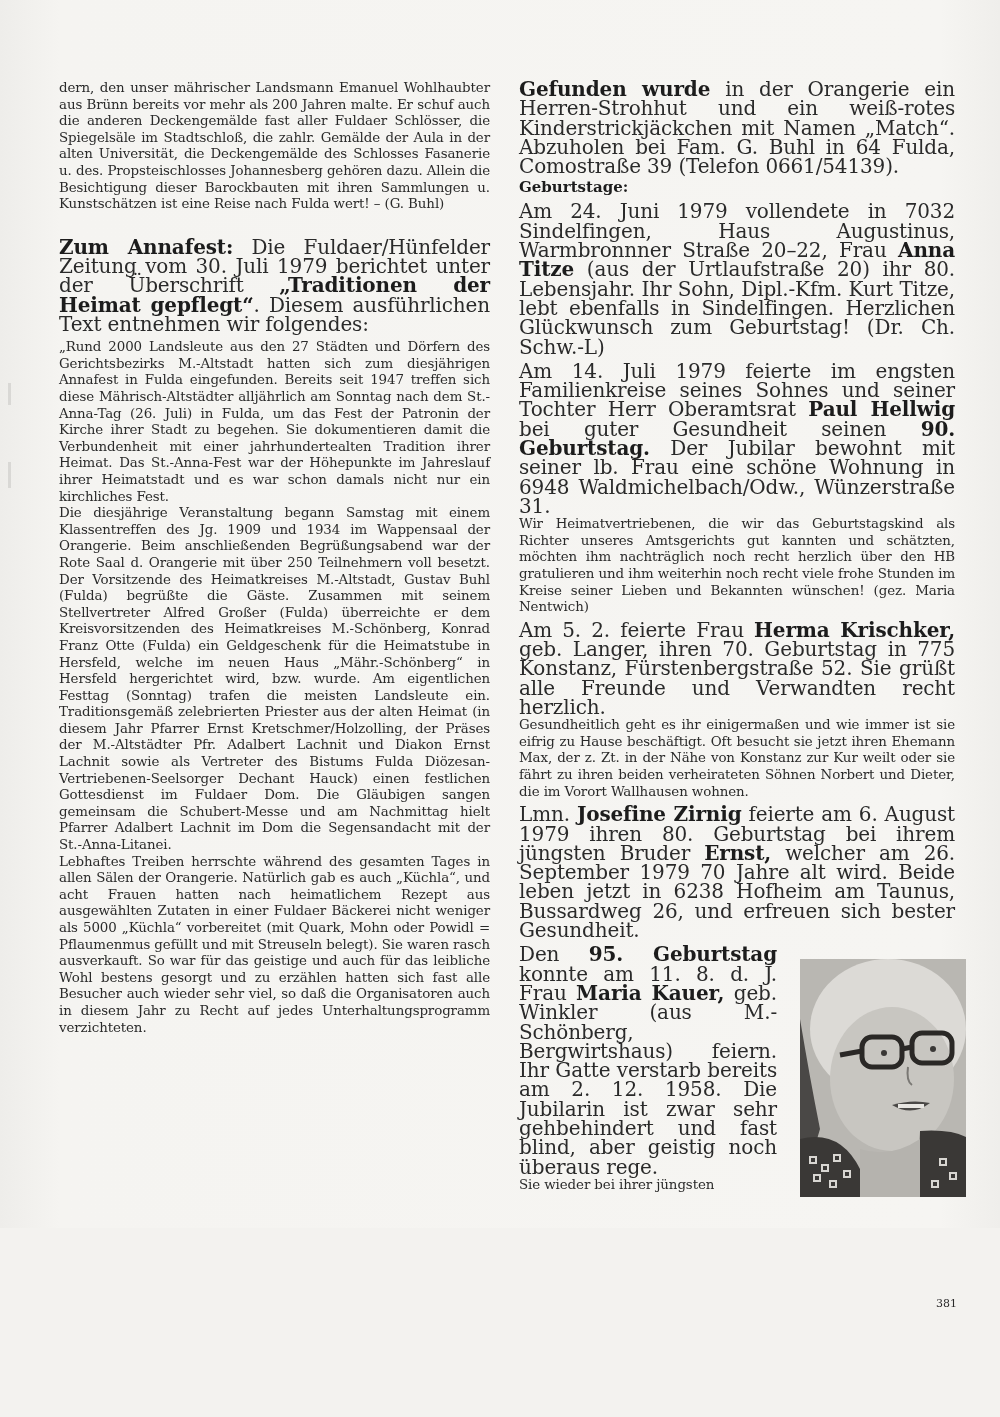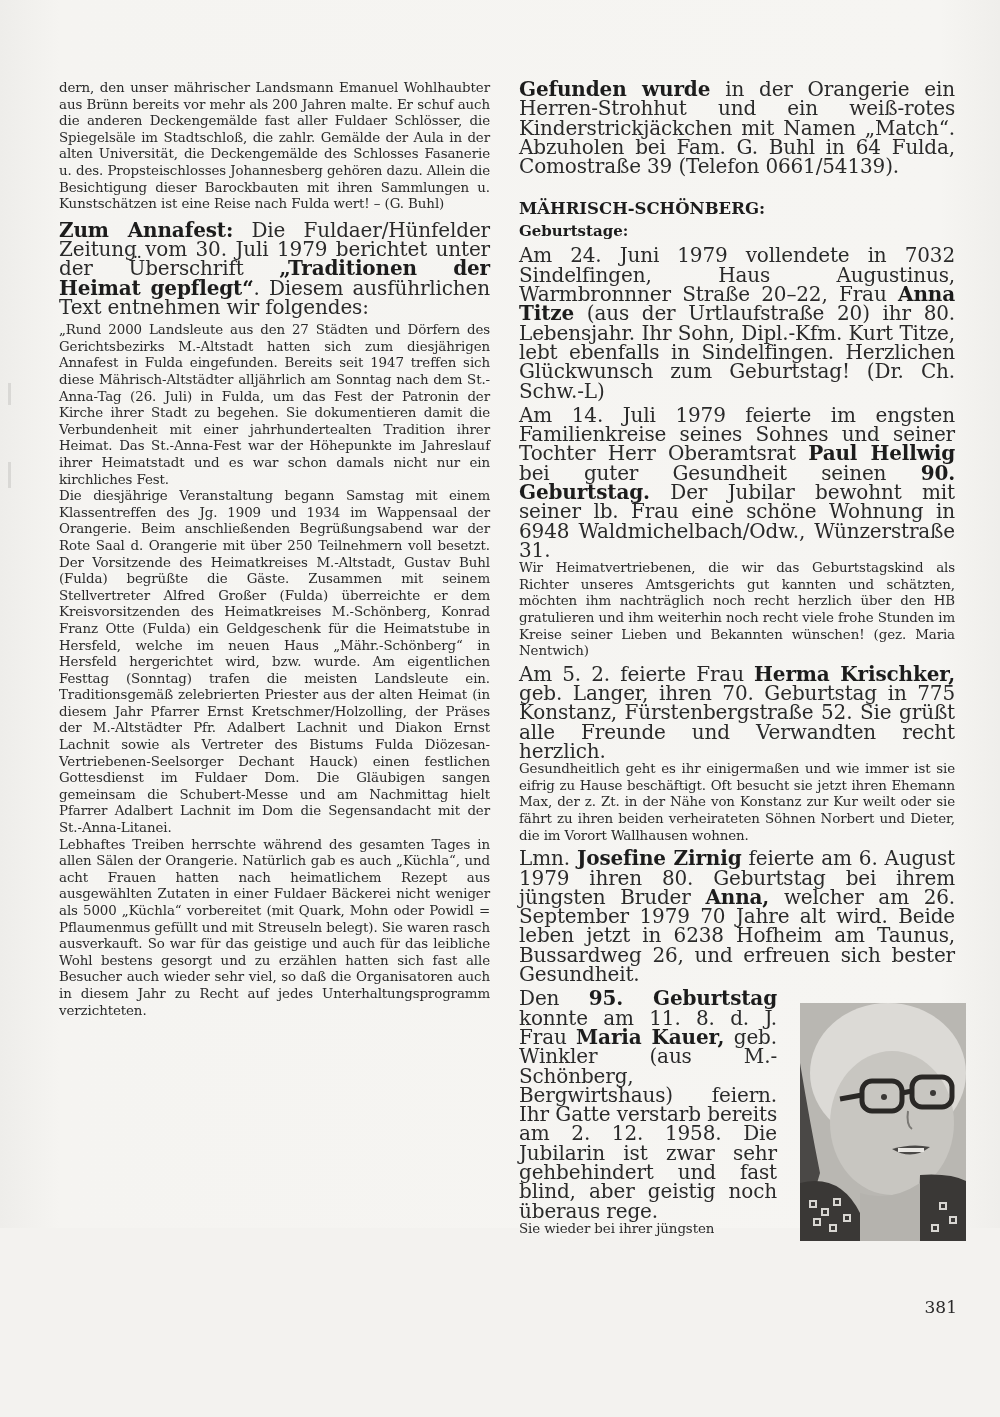--- a/index.html
+++ b/index.html
@@ -50,21 +50,21 @@
       line-height: 16.6px;
       letter-spacing: -0.1px;
     }
     .large {
       font-size: 20px;
       line-height: 19.3px;
       letter-spacing: -0.15px;
     }
     b { font-weight: bold; color: #1c1c1c; }
     .gap-s { margin-top: 5px; }
-    .gap-m { margin-top: 8px; }
+    .gap-m { margin-top: 25px; }
     .gap-l { margin-top: 22px; }
 
     .heading {
       font-weight: bold;
       font-size: 16.5px;
       line-height: 22px;
       color: #1c1c1c;
       letter-spacing: 0;
     }
     .subheading {
@@ -89,21 +89,21 @@
       height: 238px;
       background: radial-gradient(ellipse at 50% 45%, #d6d4d0 0%, #bfbdb8 45%, #8f8d89 75%, #5f5d5a 100%);
       overflow: hidden;
     }
     .photo svg { display: block; }
 
     .page-number {
       position: absolute;
       right: 43px;
       top: 1297px;
-      font-size: 17px;
+      font-size: 11px;
       color: #2a2a2a;
     }
   </style>
 </head>
 <body>
 
 <div class="page">
 
   <div class="scan-mark" style="top:383px;height:22px;"></div>
   <div class="scan-mark" style="top:462px;height:26px;"></div>
@@ -114,34 +114,33 @@
     <p class="large gap-m"><b>Zum Annafest:</b><span> Die Fuldaer/Hünfelder Zeitung vom 30. Juli 1979 berichtet unter der Überschrift </span><b>„Traditionen der Heimat gepflegt“</b><span>. Diesem ausführlichen Text entnehmen wir folgendes:</span></p>
 
     <p class="small gap-s">„Rund 2000 Landsleute aus den 27 Städten und Dörfern des Gerichtsbezirks M.-Altstadt hatten sich zum diesjährigen Annafest in Fulda eingefunden. Bereits seit 1947 treffen sich diese Mährisch-Altstädter alljährlich am Sonntag nach dem St.-Anna-Tag (26. Juli) in Fulda, um das Fest der Patronin der Kirche ihrer Stadt zu begehen. Sie dokumentieren damit die Verbundenheit mit einer jahrhundertealten Tradition ihrer Heimat. Das St.-Anna-Fest war der Höhepunkte im Jahreslauf ihrer Heimatstadt und es war schon damals nicht nur ein kirchliches Fest.</p>
     <p class="small">Die diesjährige Veranstaltung begann Samstag mit einem Klassentreffen des Jg. 1909 und 1934 im Wappensaal der Orangerie. Beim anschließenden Begrüßungsabend war der Rote Saal d. Orangerie mit über 250 Teilnehmern voll besetzt. Der Vorsitzende des Heimatkreises M.-Altstadt, Gustav Buhl (Fulda) begrüßte die Gäste. Zusammen mit seinem Stellvertreter Alfred Großer (Fulda) überreichte er dem Kreisvorsitzenden des Heimatkreises M.-Schönberg, Konrad Franz Otte (Fulda) ein Geldgeschenk für die Heimatstube in Hersfeld, welche im neuen Haus „Mähr.-Schönberg“ in Hersfeld hergerichtet wird, bzw. wurde. Am eigentlichen Festtag (Sonntag) trafen die meisten Landsleute ein. Traditionsgemäß zelebrierten Priester aus der alten Heimat (in diesem Jahr Pfarrer Ernst Kretschmer/Holzolling, der Präses der M.-Altstädter Pfr. Adalbert Lachnit und Diakon Ernst Lachnit sowie als Vertreter des Bistums Fulda Diözesan-Vertriebenen-Seelsorger Dechant Hauck) einen festlichen Gottesdienst im Fuldaer Dom. Die Gläubigen sangen gemeinsam die Schubert-Messe und am Nachmittag hielt Pfarrer Adalbert Lachnit im Dom die Segensandacht mit der St.-Anna-Litanei.</p>
     <p class="small">Lebhaftes Treiben herrschte während des gesamten Tages in allen Sälen der Orangerie. Natürlich gab es auch „Küchla“, und acht Frauen hatten nach heimatlichem Rezept aus ausgewählten Zutaten in einer Fuldaer Bäckerei nicht weniger als 5000 „Küchla“ vorbereitet (mit Quark, Mohn oder Powidl = Pflaumenmus gefüllt und mit Streuseln belegt). Sie waren rasch ausverkauft. So war für das geistige und auch für das leibliche Wohl bestens gesorgt und zu erzählen hatten sich fast alle Besucher auch wieder sehr viel, so daß die Organisatoren auch in diesem Jahr zu Recht auf jedes Unterhaltungsprogramm verzichteten.</p>
   </div>
 
   <div class="col col-right">
     <p class="large"><b>Gefunden wurde</b><span> in der Orangerie ein Herren-Strohhut und ein weiß-rotes Kinderstrickjäckchen mit Namen „Match“. Abzuholen bei Fam. G. Buhl in 64 Fulda, Comostraße 39 (Telefon 0661/54139).</span></p>
 
-    <div class="heading gap-l">MÄHRISCH-SCHÖNBERG:</div>
     <div class="subheading">Geburtstage:</div>
 
     <p class="large"><span>Am 24. Juni 1979 vollendete in 7032 Sindelfingen, Haus Augustinus, Warmbronnner Straße 20–22, Frau </span><b>Anna Titze</b><span> (aus der Urtlaufstraße 20) ihr 80. Lebensjahr. Ihr Sohn, Dipl.-Kfm. Kurt Titze, lebt ebenfalls in Sindelfingen. Herzlichen Glückwunsch zum Geburtstag! (Dr. Ch. Schw.-L)</span></p>
 
     <p class="large gap-s"><span>Am 14. Juli 1979 feierte im engsten Familienkreise seines Sohnes und seiner Tochter Herr Oberamtsrat </span><b>Paul Hellwig</b><span> bei guter Gesundheit seinen </span><b>90. Geburtstag.</b><span> Der Jubilar bewohnt mit seiner lb. Frau eine schöne Wohnung in 6948 Waldmichelbach/Odw., Wünzerstraße 31.</span></p>
 
     <p class="small">Wir Heimatvertriebenen, die wir das Geburtstagskind als Richter unseres Amtsgerichts gut kannten und schätzten, möchten ihm nachträglich noch recht herzlich über den HB gratulieren und ihm weiterhin noch recht viele frohe Stunden im Kreise seiner Lieben und Bekannten wünschen! (gez. Maria Nentwich)</p>
 
     <p class="large gap-s"><span>Am 5. 2. feierte Frau </span><b>Herma Krischker,</b><span> geb. Langer, ihren 70. Geburtstag in 775 Konstanz, Fürstenbergstraße 52. Sie grüßt alle Freunde und Verwandten recht herzlich.</span></p>
 
     <p class="small">Gesundheitlich geht es ihr einigermaßen und wie immer ist sie eifrig zu Hause beschäftigt. Oft besucht sie jetzt ihren Ehemann Max, der z. Zt. in der Nähe von Konstanz zur Kur weilt oder sie fährt zu ihren beiden verheirateten Söhnen Norbert und Dieter, die im Vorort Wallhausen wohnen.</p>
 
-    <p class="large gap-s"><span>Lmn. </span><b>Josefine Zirnig</b><span> feierte am 6. August 1979 ihren 80. Geburtstag bei ihrem jüngsten Bruder </span><b>Anna,</b><span> welcher am 26. September 1979 70 Jahre alt wird. Beide leben jetzt in 6238 Hofheim am Taunus, Bussardweg 26, und erfreuen sich bester Gesundheit.</span></p>
+    <p class="large gap-s"><span>Lmn. </span><b>Josefine Zirnig</b><span> feierte am 6. August 1979 ihren 80. Geburtstag bei ihrem jüngsten Bruder </span><b>Ernst,</b><span> welcher am 26. September 1979 70 Jahre alt wird. Beide leben jetzt in 6238 Hofheim am Taunus, Bussardweg 26, und erfreuen sich bester Gesundheit.</span></p>
 
     <div class="photo-block gap-s">
       <div class="photo-text">
         <p class="large"><span>Den </span><b>95. Geburtstag</b><span> konnte am 11. 8. d. J. Frau </span><b>Maria Kauer,</b><span> geb. Winkler (aus M.-Schönberg, Bergwirtshaus) feiern. Ihr Gatte verstarb bereits am 2. 12. 1958. Die Jubilarin ist zwar sehr gehbehindert und fast blind, aber geistig noch überaus rege.</span></p>
         <p class="small">Sie wieder bei ihrer jüngsten</p>
       </div>
 
       <div class="photo" title="Portrait photo of Maria Kauer">
         <svg width="166" height="238" viewBox="0 0 166 238">
 

